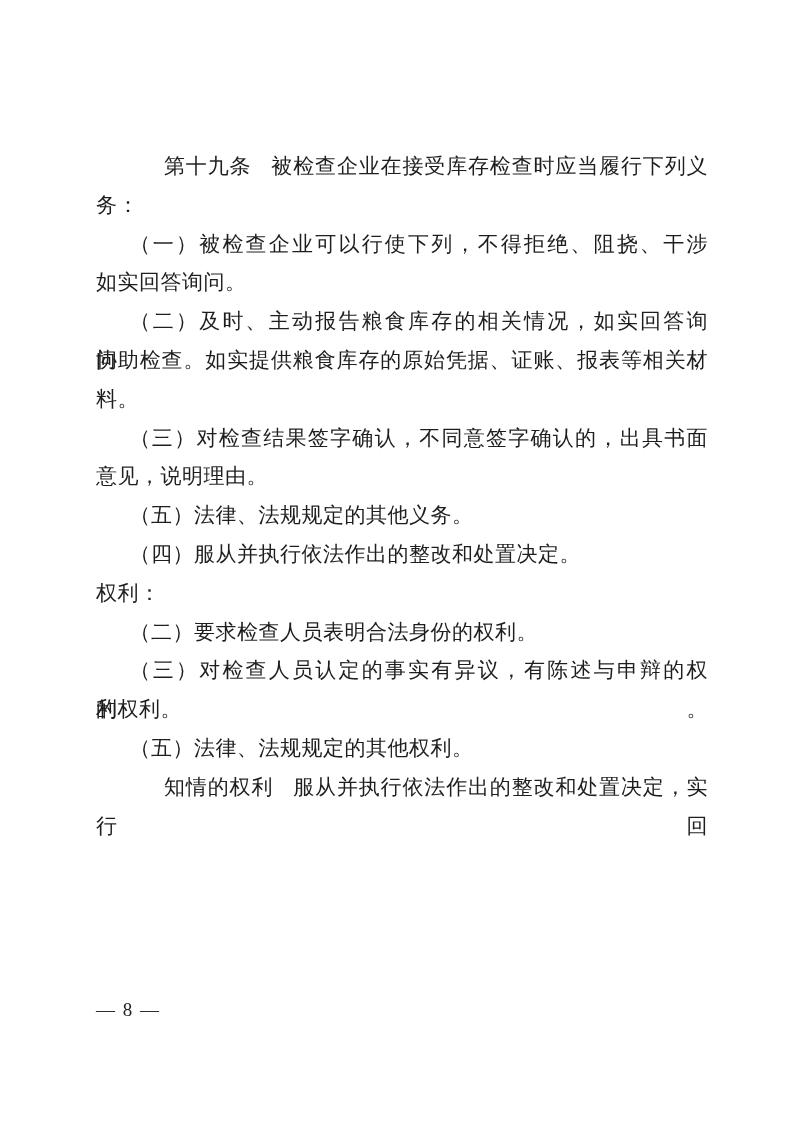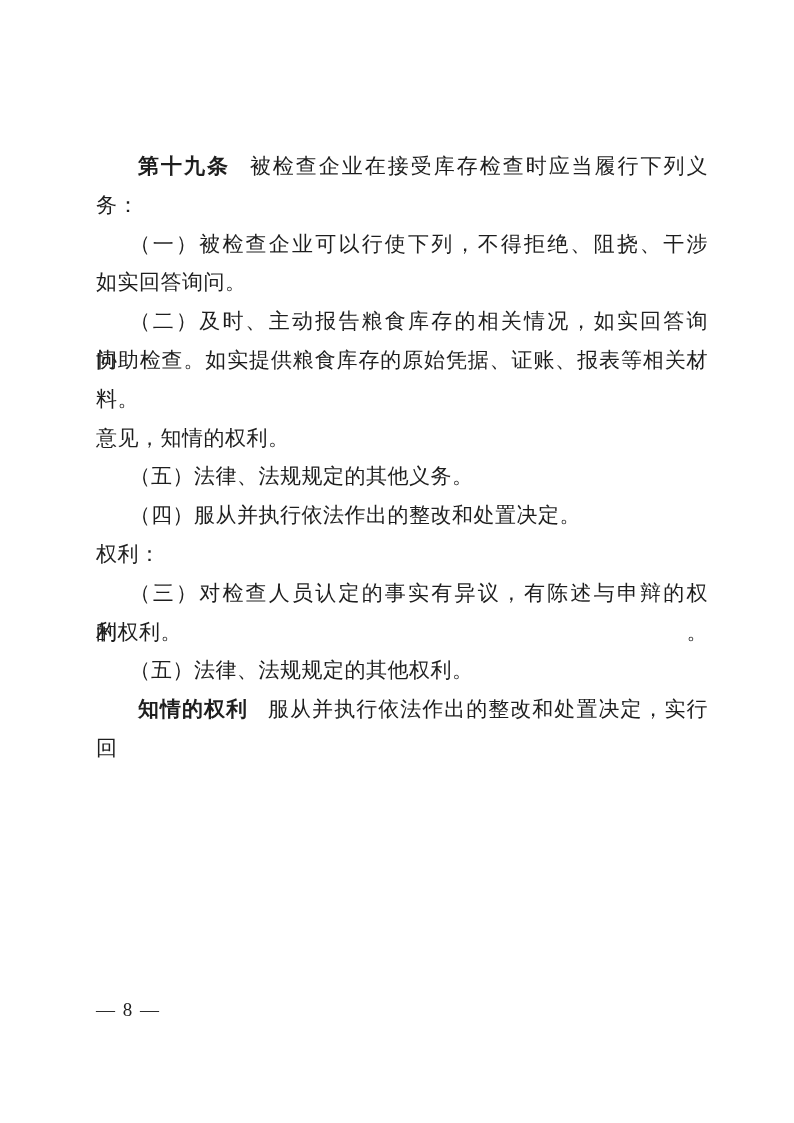--- a/index.html
+++ b/index.html
@@ -29,23 +29,24 @@
     text-align: left;
     letter-spacing: 0.5px;
   }
   .line.fill {
     text-align: justify;
     text-align-last: justify;
   }
   .indent   { text-indent: 2em; }   
   .indent-p { text-indent: 1.6em; } 
   .num {
-    font-weight: bold;
+    font-weight: normal;
     font-family: "Liberation Sans", "DejaVu Sans", sans-serif;
     margin-right: 0.95em;
+    margin-left: 26px;
   }
   .footer {
     position: absolute;
     left: 96px;
     top: 997px;
     font-size: 19px;
     line-height: 26px;
     letter-spacing: 1.5px;
     color: #1e1e1e;
   }
@@ -63,32 +64,34 @@
     <div class="line indent-p fill"><span>（一）被检查企业可以行使下列，不得拒绝、阻挠、干涉</span></div>
 
     <div class="line"><span>如实回答询问。</span></div>
 
     <div class="line indent-p fill"><span>（二）及时、主动报告粮食库存的相关情况，如实回答询问，</span></div>
 
     <div class="line fill"><span>协助检查。如实提供粮食库存的原始凭据、证账、报表等相关材</span></div>
 
     <div class="line"><span>料。</span></div>
 
+    <div class="line indent-p fill"><span>（三）对检查结果签字确认，不同意签字确认的，出具书面</span></div>
 
-    <div class="line"><span>意见，知情的权利。</span></div>
+    <div class="line"><span>意见，说明理由。</span></div>
 
     <div class="line indent-p"><span>（五）法律、法规规定的其他义务。</span></div>
 
     <div class="line indent-p"><span>（四）服从并执行依法作出的整改和处置决定。</span></div>
 
 
     <div class="line"><span>权利：</span></div>
 
 
 
+    <div class="line indent-p"><span>（二）要求检查人员表明合法身份的权利。</span></div>
 
     <div class="line indent-p fill"><span>（三）对检查人员认定的事实有异议，有陈述与申辩的权利。</span></div>
 
 
     <div class="line"><span>的权利。</span></div>
 
     <div class="line indent-p"><span>（五）法律、法规规定的其他权利。</span></div>
 
     <div class="line indent fill"><span class="num">知情的权利</span><span>服从并执行依法作出的整改和处置决定，实行回</span></div>
 

